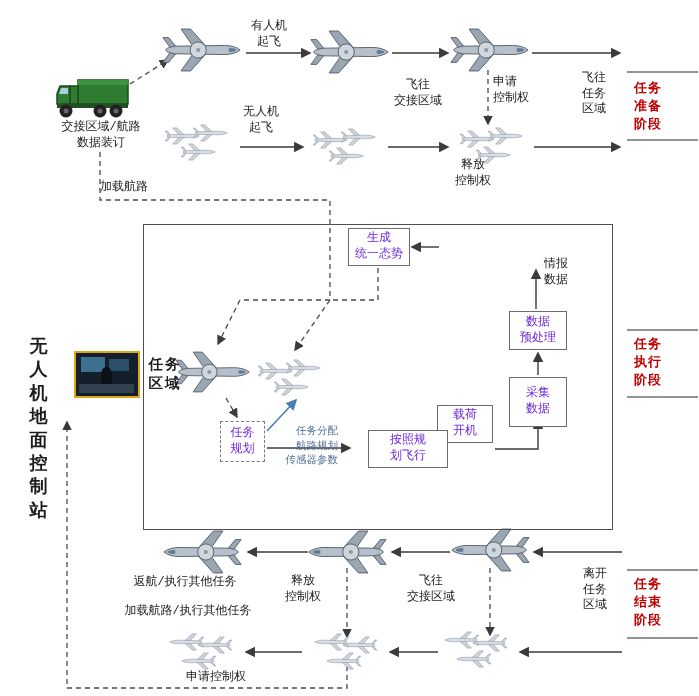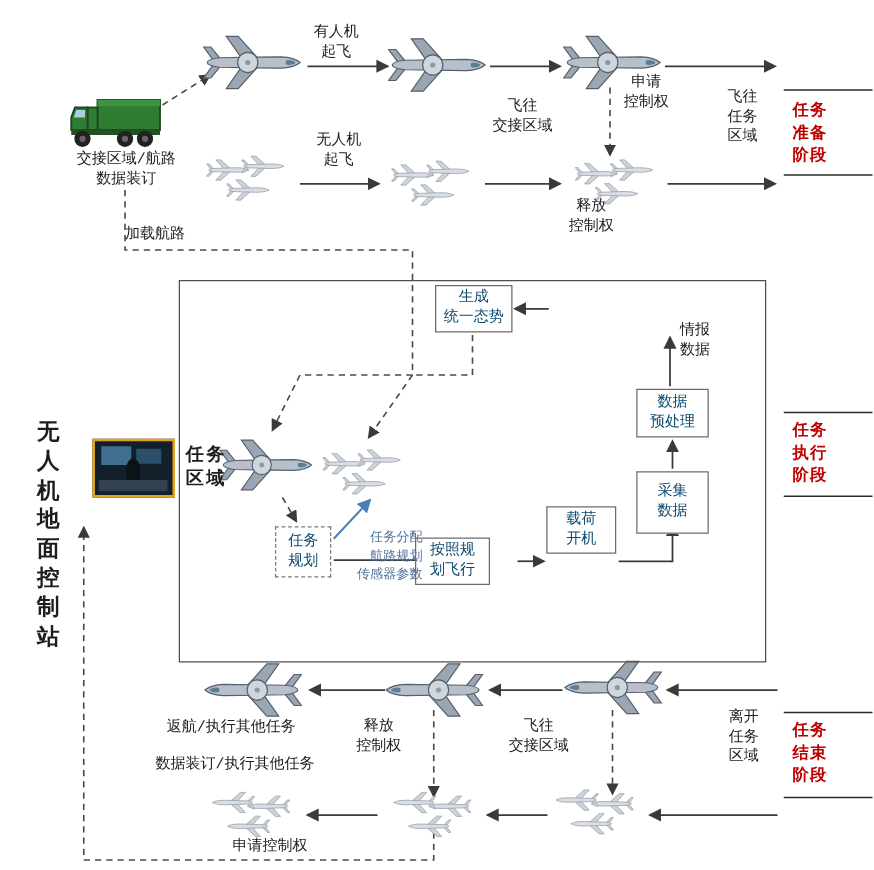--- a/index.html
+++ b/index.html
@@ -13,21 +13,21 @@
     font-size:12px; line-height:1.3; color:#1d1d1d;
   }
   .phase {
     position:absolute; white-space:pre-line; text-align:center;
     font-size:13px; line-height:1.4; font-weight:700;
     color:var(--phase-red,#c00000); letter-spacing:1px;
   }
   .node {
     position:absolute; display:flex; align-items:center; justify-content:center;
     white-space:pre-line; text-align:center; font-size:12px; line-height:1.3;
-    background:#fff; border:1px solid #6c6c6c; color:#0c4a6e; box-sizing:border-box;
+    background:#fff; border:1px solid #6c6c6c; color:#6d28d9; box-sizing:border-box;
   }
   .node--dashed { border:1.2px dashed #7a7a7a; }
   .mission-box { position:absolute; border:1.6px solid #4f4f4f; background:transparent; }
   .area-title { font-size:14.5px; font-weight:700; letter-spacing:2px; }
   .gcs-label { font-weight:700; font-size:18px; letter-spacing:1px; }
   .blue-note { font-size:10.5px; color:var(--annotation-blue,#51719a); line-height:1.4;text-align:right; }
   .gcs { position:absolute; background:#131f2b; border:2px solid var(--gcs-border-yellow,#e0a31e); box-sizing:border-box; }
   .gcs-screen  { position:absolute; left:5px;  top:4px;  width:24px; height:15px; background:#3e6f8e; }
   .gcs-screen2 { position:absolute; left:33px; top:6px;  width:20px; height:12px; background:#2c5069; }
   .gcs-console { position:absolute; left:3px;  bottom:3px; width:55px; height:9px; background:#31414f; }
@@ -191,28 +191,28 @@
         <use href="#sym-truck" x="-38" y="-24" width="76" height="48"></use>
       </g>
   </svg>
 
   <div class="mission-box" style="left:143px;top:224px;width:468px;height:304px"></div>
 
   <div class="lbl" style="left:240px;top:19px;width:58px">有人机
 起飞</div>
   <div class="lbl" style="left:386px;top:78px;width:64px">飞往
 交接区域</div>
-  <div class="lbl" style="left:493px;top:59px;width:48px;text-align:center">申请
+  <div class="lbl" style="left:493px;top:75px;width:48px;text-align:left">申请
 控制权</div>
   <div class="lbl" style="left:572px;top:71px;width:44px">飞往
 任务
 区域</div>
   <div class="lbl" style="left:46px;top:120px;width:110px">交接区域/航路
 数据装订</div>
-  <div class="lbl" style="left:246px;top:105px;width:50px">无人机
+  <div class="lbl" style="left:236px;top:105px;width:50px">无人机
 起飞</div>
   <div class="lbl" style="left:448px;top:158px;width:50px">释放
 控制权</div>
   <div class="lbl" style="left:98px;top:180px;width:52px">加载航路</div>
 
   <div class="phase" style="left:627px;top:80px;width:42px">任务
 准备
 阶段</div>
   <div class="phase" style="left:627px;top:336px;width:42px">任务
 执行
@@ -226,21 +226,21 @@
   <div class="node" style="left:348px;top:228px;width:62px;height:38px">生成
 统一态势</div>
   <div class="lbl" style="left:541px;top:257px;width:30px">情报
 数据</div>
   <div class="node" style="left:509px;top:311px;width:58px;height:39px">数据
 预处理</div>
   <div class="node" style="left:509px;top:377px;width:58px;height:50px">采集
 数据</div>
   <div class="node" style="left:437px;top:405px;width:56px;height:38px">载荷
 开机</div>
-  <div class="node" style="left:332px;top:430px;width:60px;height:38px">按照规
+  <div class="node" style="left:368px;top:430px;width:80px;height:38px">按照规
 划飞行</div>
   <div class="node node--dashed" style="left:220px;top:421px;width:45px;height:41px">任务
 规划</div>
   <div class="lbl blue-note" style="left:274px;top:424px;width:64px">任务分配
 航路规划
 传感器参数</div>
 
   <div class="lbl gcs-label" style="left:24px;top:336px;width:30px">无人
 机地
 面控
@@ -253,16 +253,16 @@
   </div>
 
   <div class="lbl" style="left:124px;top:575px;width:122px">返航/执行其他任务</div>
   <div class="lbl" style="left:278px;top:574px;width:50px">释放
 控制权</div>
   <div class="lbl" style="left:400px;top:574px;width:62px">飞往
 交接区域</div>
   <div class="lbl" style="left:574px;top:567px;width:42px">离开
 任务
 区域</div>
-  <div class="lbl" style="left:118px;top:604px;width:140px">数据装订/执行其他任务</div>
+  <div class="lbl" style="left:118px;top:604px;width:140px">加载航路/执行其他任务</div>
   <div class="lbl" style="left:176px;top:670px;width:80px">申请控制权</div>
 
 </div>
 
 </body></html>

